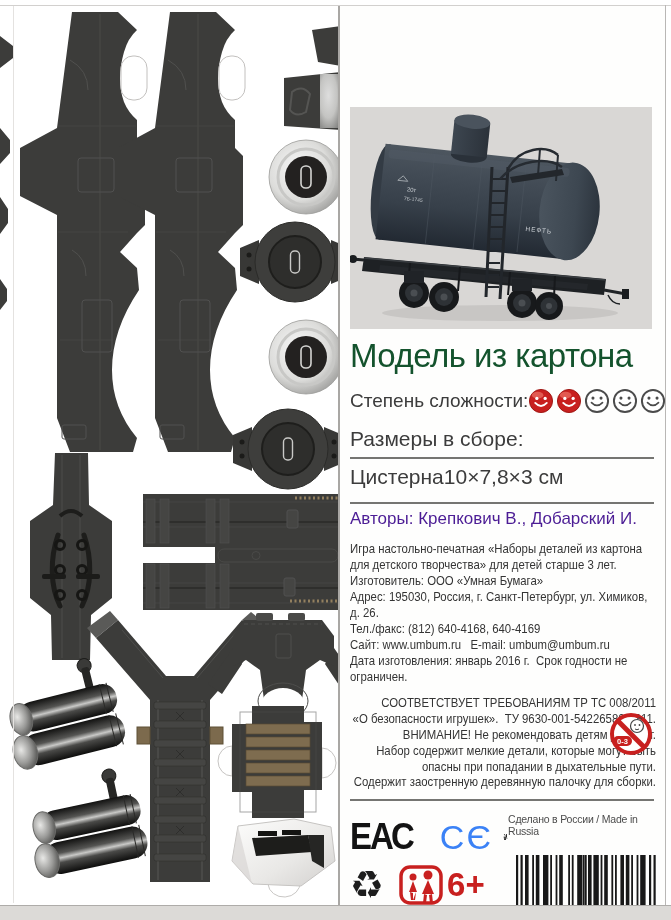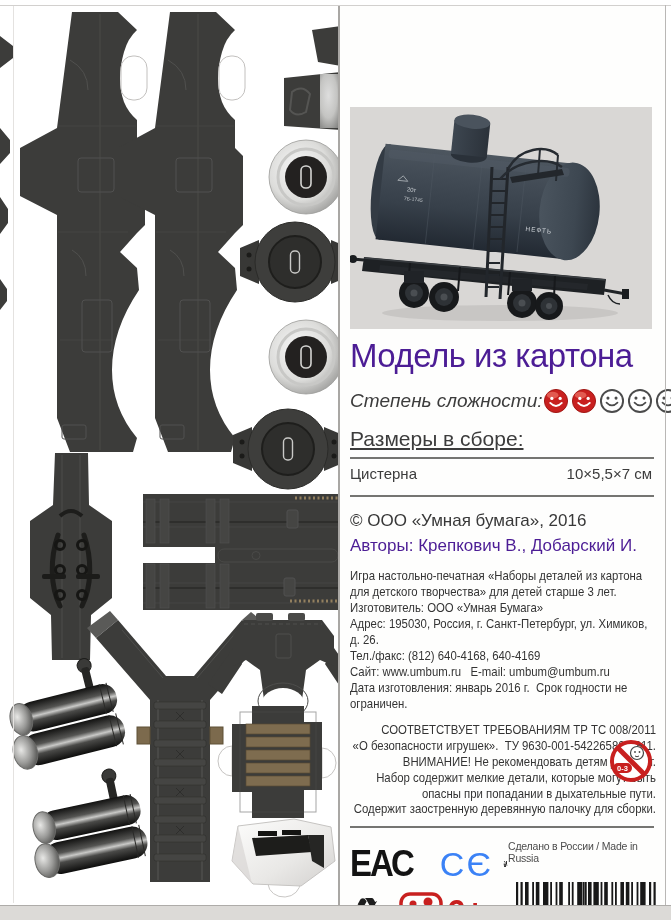--- a/index.html
+++ b/index.html
@@ -8,27 +8,27 @@
   .stage{position:absolute;left:0;top:0;width:671px;height:920px;background:#fff;}
   .edge-top{position:absolute;left:0;top:5px;width:671px;height:1px;background:#d2d0ce;}
   .edge-left{position:absolute;left:13px;top:6px;width:1px;height:897px;background:#e4e2e0;}
   .edge-right{position:absolute;left:665px;top:5px;width:1px;height:900px;background:#b9b7b5;}
   .bottom-strip{position:absolute;left:0;top:905px;width:671px;height:15px;background:#dcdad7;border-top:1px solid #aeaca9;box-sizing:border-box;}
   svg.parts{position:absolute;left:0;top:0;}
   
   .panel{position:absolute;left:338px;top:6px;width:328px;height:899px;background:#fefefd;
     border-left:2px solid #a9a7a4;box-sizing:border-box;padding:0 12px 0 10px;color:var(--ink);}
   .photo{margin-top:101px;width:302px;height:222px;background:#d9d7d5;}
-  .title{margin:10px 0 0 0;font-size:33px;font-weight:400;color:#4c1d95;letter-spacing:-.5px;line-height:1.05;}
+  .title{margin:10px 0 0 0;font-size:33px;font-weight:400;color:#14532d;letter-spacing:-.5px;line-height:1.05;}
   .diff-row{display:flex;align-items:center;margin-top:14px;white-space:nowrap;}
-  .diff-label{font-size:19px;font-style:italic;}
+  .diff-label{font-size:19px;}
   .diff-icons{margin-left:auto;display:flex;gap:2px;flex-shrink:0;}
-  .sizes-head{font-size:21px;margin-top:13px;text-decoration:underline;}
+  .sizes-head{font-size:21px;margin-top:13px;}
   .rule{border:none;border-top:2px solid #757572;margin:6px 0 0 0;}
-  .size-row{display:flex;justify-content:space-between;font-size:15px;padding:6px 2px 7px 0;}
+  .size-row{display:flex;font-size:21px;padding:6px 2px 7px 0;}
   .copyright{font-size:17px;margin-top:14px;color:#383838;}
   .authors{font-size:17px;margin-top:5px;color:#4c1d95;}
   .legal{font-size:13.4px;line-height:16.1px;color:#343434;margin-top:12px;
     transform:scaleX(.85);transform-origin:0 0;width:360px;}
   .legal2-wrap{position:relative;margin-top:10px;text-align:right;}
   .legal2-wrap .legal{margin-top:0;line-height:15.8px;}
   .age-icon{position:absolute;right:0;top:16px;}
   .rule2{border:none;border-top:2px solid #757572;margin:9px 0 0 0;}
   .footer{display:flex;margin-top:12px;}
   .certs{width:158px;flex-shrink:0;}
@@ -364,25 +364,24 @@
             <circle cx="17.7" cy="10.5" r="1.6" fill="#4b4b4b"></circle>
             <path d="M7.8,15.2 Q13.5,21 19.2,15.2" fill="none" stroke="#4b4b4b" stroke-width="1.8" stroke-linecap="round"></path>
           </svg>
         </span>
     </div>
 
     <div class="sizes-head">Размеры в сборе:</div>
     <hr class="rule">
     <div class="size-row">
       <span>Цистерна</span>
-      <span>10×5,5×7 см</span>
+      <span>10×7,8×3 см</span>
     </div>
     <hr class="rule">
 
-    <div class="copyright">© ООО «Умная бумага», 2016</div>
     <div class="authors">Авторы: Крепкович В., Добарский И.</div>
 
     <div class="legal">Игра настольно-печатная «Наборы деталей из картона<br>для детского творчества» для детей старше 3 лет.<br>Изготовитель: ООО «Умная Бумага»<br>Адрес: 195030, Россия, г. Санкт-Петербург, ул. Химиков, д. 26.<br>Тел./факс: (812) 640-4168, 640-4169<br>Сайт: www.umbum.ru &nbsp; E-mail: umbum@umbum.ru<br>Дата изготовления: январь 2016 г. &nbsp;Срок годности не ограничен.</div>
 
     <div class="legal2-wrap">
       <div class="legal">СООТВЕТСТВУЕТ ТРЕБОВАНИЯМ ТР ТС 008/2011<br>«О безопасности игрушек». &nbsp;ТУ 9630-001-54226580-2011.<br>ВНИМАНИЕ! Не рекомендовать детям до 3 лет.<br>Набор содержит мелкие детали, которые могут быть<br>опасны при попадании в дыхательные пути.<br>Содержит заостренную деревянную палочку для сборки.</div>
       <svg class="age-icon" width="46" height="46" viewBox="0 0 46 46">
         <circle cx="23" cy="23" r="19" fill="#fff" stroke="var(--accent-red)" stroke-width="4"></circle>
         <circle cx="29" cy="15" r="6.5" fill="#fff" stroke="#444" stroke-width="1.2"></circle>
         <circle cx="27" cy="14" r=".9" fill="#444"></circle>

